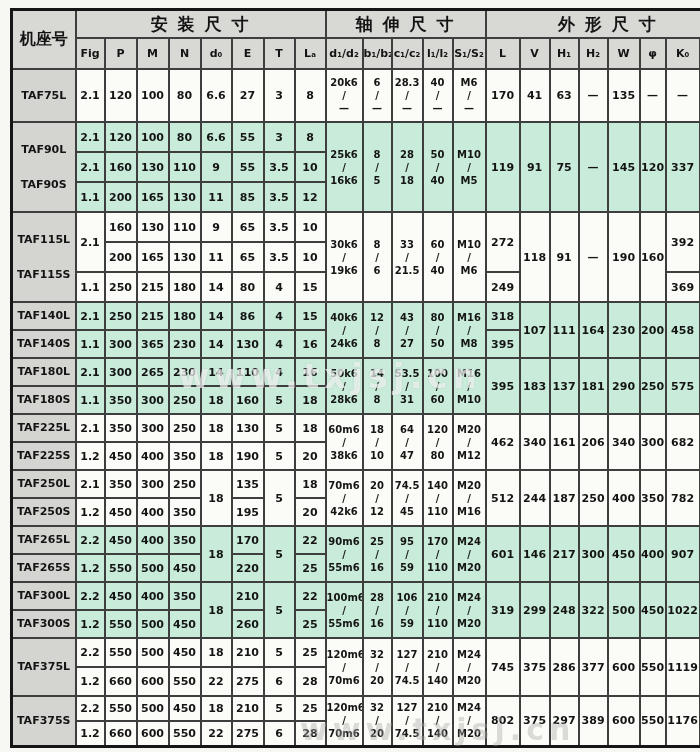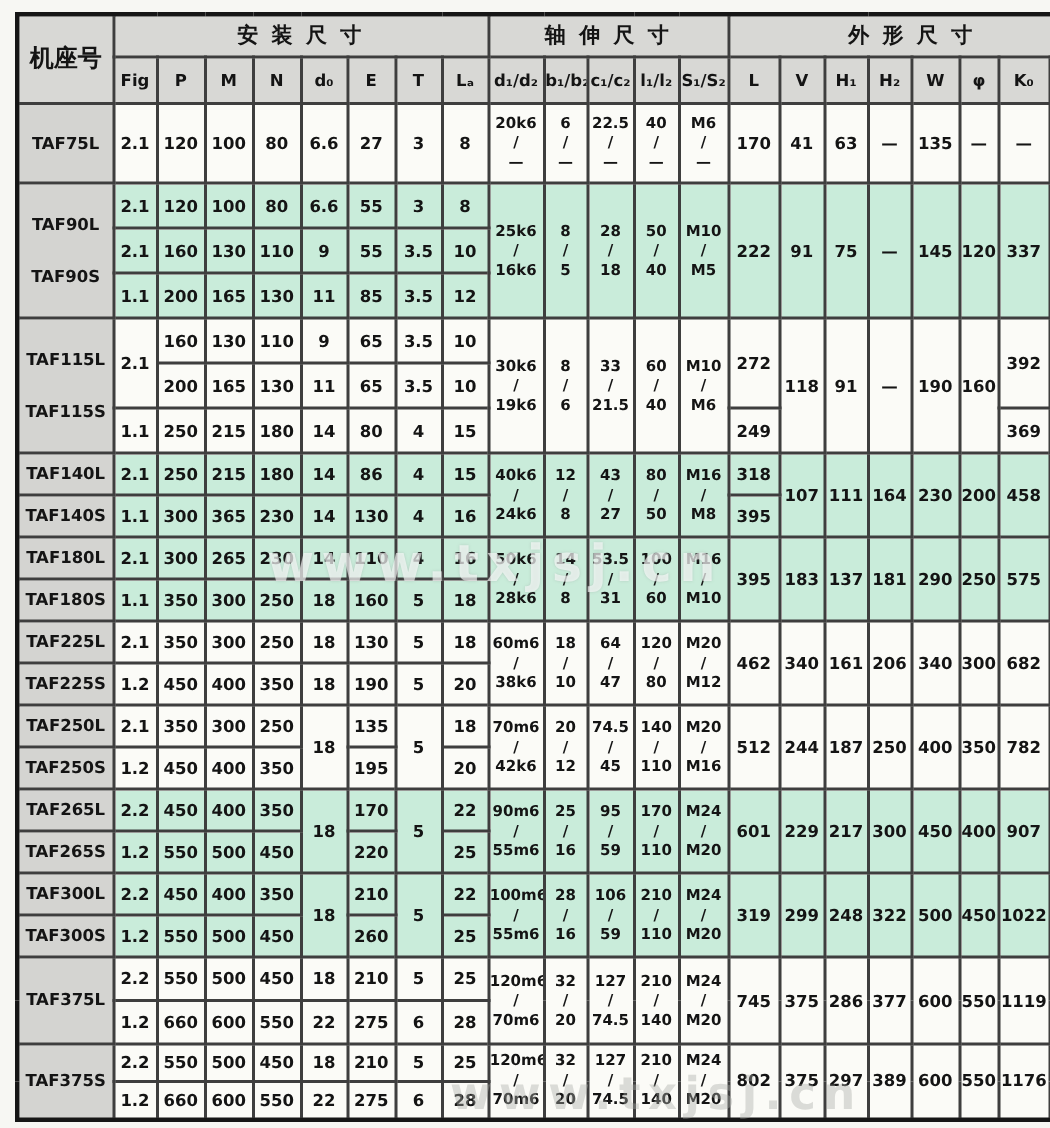--- a/index.html
+++ b/index.html
@@ -13,21 +13,21 @@
     border-collapse:collapse; table-layout:fixed;
     border:3px solid #161616;
   }
   th, td {
     border:2px solid #3e3e3e;
     text-align:center; vertical-align:middle;
     padding:0; overflow:hidden;
     color:#141414;
   }
   th.h-model { background:#d8d8d5; font-size:16px; font-weight:bold; }
-  th.h-group { background:#d8d8d5; font-size:14px; font-weight:bold; height:26px; letter-spacing:2px; }
+  th.h-group { background:#d8d8d5; font-size:17px; font-weight:bold; height:26px; letter-spacing:2px; }
   th.h-col   { background:#d8d8d5; font-size:11px; font-weight:bold; height:29px;margin-left:48px; }
   tr.rw > td { background:#fbfbf7; }
   tr.rg > td { background:#c9ecda; }
   td.c-model, tr.rw > td.c-model, tr.rg > td.c-model {
     background:#d4d4d1; font-size:11px; font-weight:bold;
     white-space:pre-line; line-height:1.6;
   }
   td.c-data  { font-size:11px; font-weight:bold; }
   td.c-shaft { font-size:10px; font-weight:bold; white-space:pre-line; line-height:1.3; }
   .watermark {
@@ -114,21 +114,21 @@
           <td class="c-data">6.6</td>
           <td class="c-data">27</td>
           <td class="c-data">3</td>
           <td class="c-data">8</td>
           <td class="c-shaft">20k6
 /
 —</td>
           <td class="c-shaft">6
 /
 —</td>
-          <td class="c-shaft">22.5
+          <td class="c-shaft">28.3
 /
 —</td>
           <td class="c-shaft">40
 /
 —</td>
           <td class="c-shaft">M6
 /
 —</td>
           <td class="c-data">170</td>
           <td class="c-data">41</td>
@@ -159,21 +159,21 @@
 5</td>
           <td class="c-shaft" rowspan="3">28
 /
 18</td>
           <td class="c-shaft" rowspan="3">50
 /
 40</td>
           <td class="c-shaft" rowspan="3">M10
 /
 M5</td>
-          <td class="c-data" rowspan="3">222</td>
+          <td class="c-data" rowspan="3">119</td>
           <td class="c-data" rowspan="3">91</td>
           <td class="c-data" rowspan="3">75</td>
           <td class="c-data" rowspan="3">—</td>
           <td class="c-data" rowspan="3">145</td>
           <td class="c-data" rowspan="3">120</td>
           <td class="c-data" rowspan="3">337</td>
           <td class="c-data" rowspan="3">115</td>
         </tr>
         <tr class="rg" style="height: 30px;">
           <td class="c-data">2.1</td>
@@ -450,21 +450,21 @@
           <td class="c-shaft" rowspan="2">95
 /
 59</td>
           <td class="c-shaft" rowspan="2">170
 /
 110</td>
           <td class="c-shaft" rowspan="2">M24
 /
 M20</td>
           <td class="c-data" rowspan="2">601</td>
-          <td class="c-data" rowspan="2">229</td>
+          <td class="c-data" rowspan="2">146</td>
           <td class="c-data" rowspan="2">217</td>
           <td class="c-data" rowspan="2">300</td>
           <td class="c-data" rowspan="2">450</td>
           <td class="c-data" rowspan="2">400</td>
           <td class="c-data" rowspan="2">907</td>
           <td class="c-data" rowspan="2">307</td>
         </tr>
         <tr class="rg" style="height: 28px;">
           <td class="c-model">TAF265S</td>
           <td class="c-data">1.2</td>

